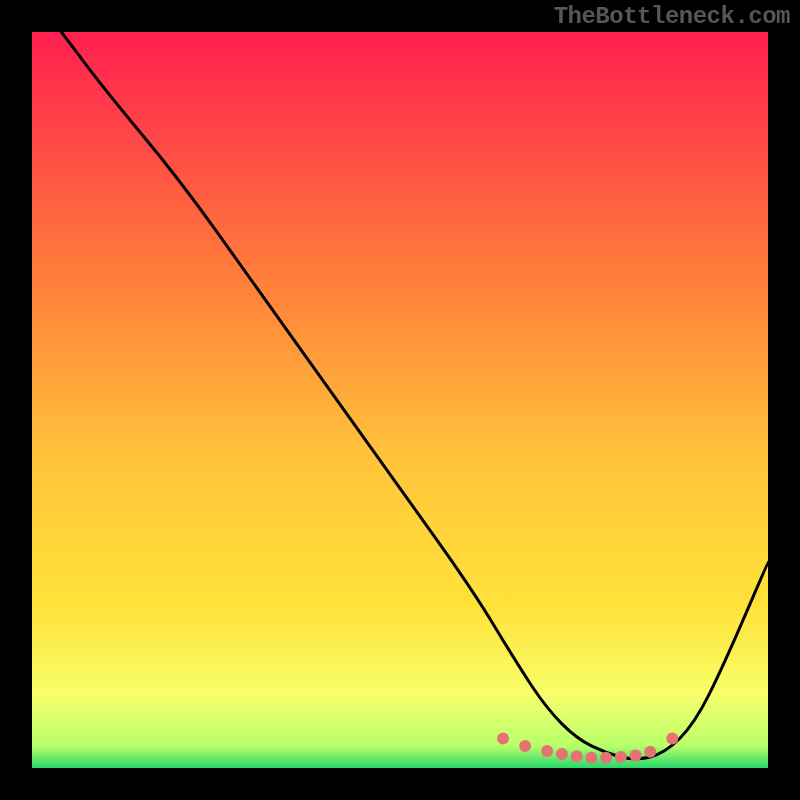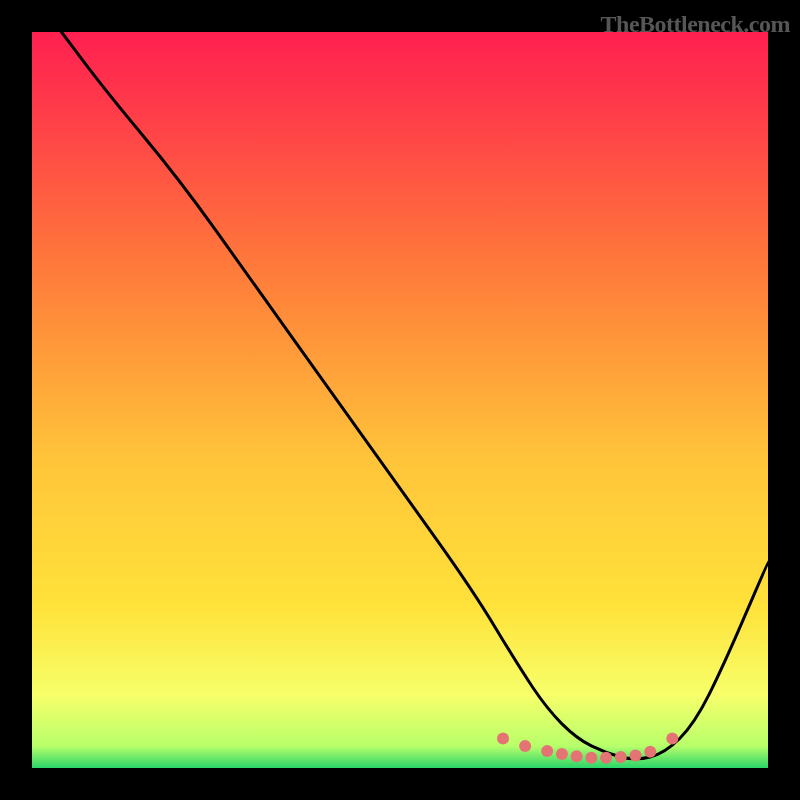--- a/index.html
+++ b/index.html
@@ -11,23 +11,23 @@
     overflow: hidden;
   }
   .frame {
     position: relative;
     width: 800px;
     height: 800px;
     background: #000;
   }
   .watermark {
     position: absolute;
-    top: 11px;
+    top: 3px;
     right: 10px;
-    font-family: Liberation Serif, serif;
+    font-family: Liberation Mono, monospace;
     font-size: 24px;
     font-weight: 600;
     color: #565656;
     letter-spacing: -0.5px;
     z-index: 10;
   }
   svg.plot {
     position: absolute;
     left: 32px;
     top: 32px;

